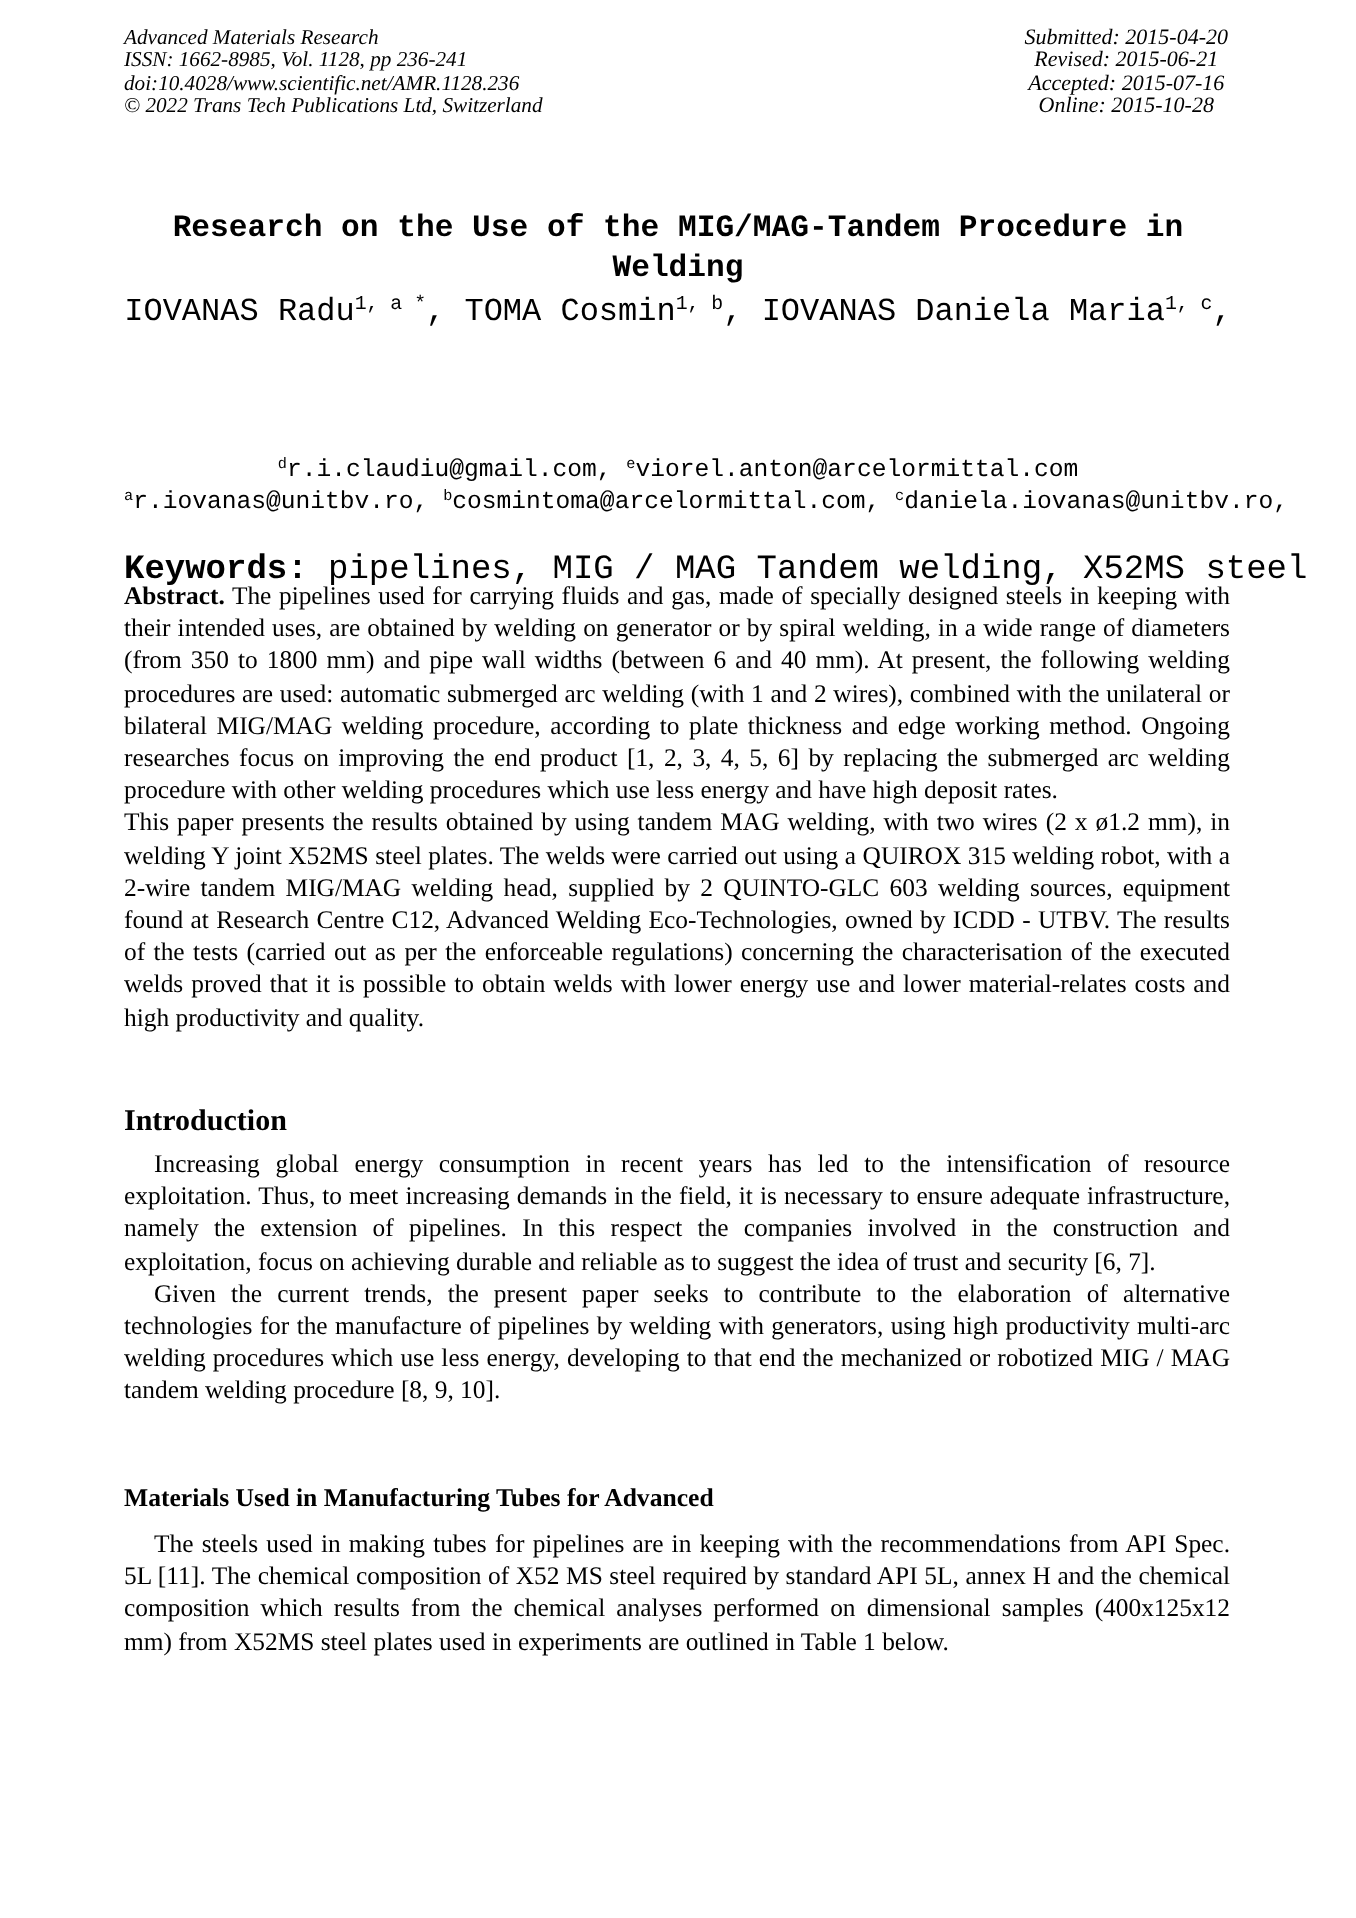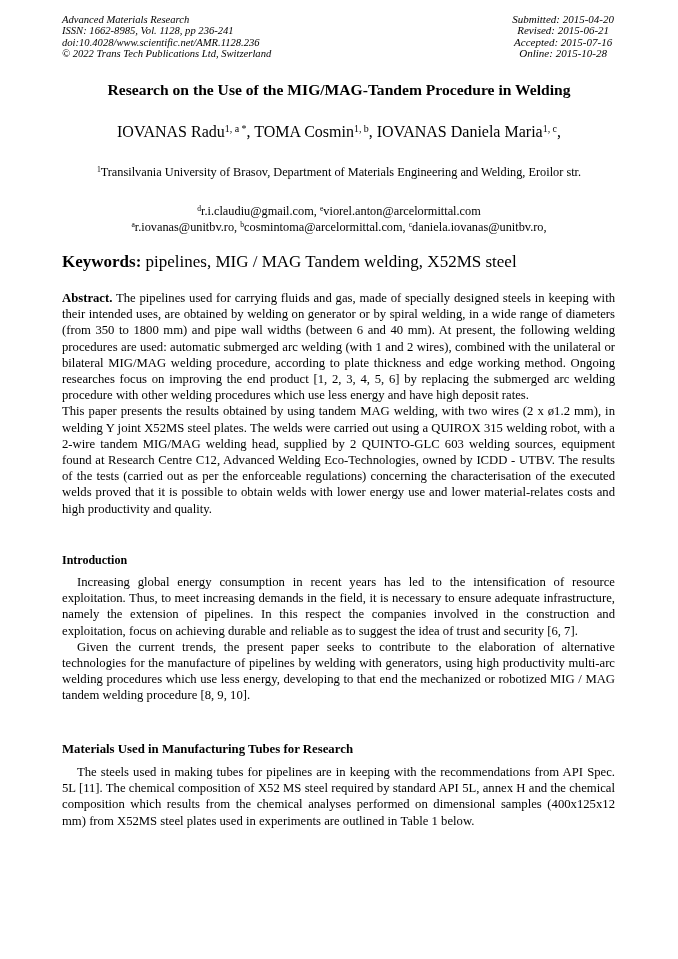--- a/index.html
+++ b/index.html
@@ -1,33 +1,33 @@
 <!DOCTYPE html>
 <html><head>
 <meta charset="utf-8">
 <style>
   html, body { margin: 0; padding: 0; background: #ffffff; }
   body { width: 678px; height: 959px; position: relative; overflow: hidden; color: #000; }
   .serif { font-family: "Liberation Serif", "DejaVu Serif", serif; }
-  .sans { font-family: Liberation Serif, serif; }
+  .sans { font-family: Liberation Mono, monospace; margin-top: 24px; }
   .hdr-left { position: absolute; left: 62px; top: 14px; font-size: 10.6px; line-height: 11.4px; font-style: italic; }
   .hdr-right { position: absolute; right: 64px; top: 14px; font-size: 11px; line-height: 11.4px; font-style: italic; text-align: center; }
   .hdr-left div, .hdr-right div { white-space: nowrap; }
   .title { position: absolute; left: 62px; width: 554px; top: 80px; text-align: center; font-weight: bold; font-size: 15.6px; line-height: 20px; }
   .authors { position: absolute; left: 62px; width: 554px; top: 122px; text-align: center; font-size: 16px; line-height: 20px; }
   sup { font-size: 0.62em; line-height: 0; vertical-align: 0.55em; }
   .affil { position: absolute; left: 62px; width: 554px; top: 165px; text-align: center; font-size: 12.3px; line-height: 15.5px; }
   .emails { position: absolute; left: 62px; width: 554px; top: 204px; text-align: center; font-size: 12.3px; line-height: 15.5px; }
   .keywords { position: absolute; left: 62px; top: 254px; font-size: 17px; line-height: 15px; white-space: nowrap; }
   .kw-label { font-weight: bold; }
   .body-text { position: absolute; left: 62px; width: 553px; font-size: 12.7px; line-height: 16.2px; text-align: justify; }
   .abstract { top: 290px; }
   .abstract p { margin: 0; }
   .abs-label { font-weight: bold; }
-  .h-intro { position: absolute; left: 62px; top: 553px; font-weight: bold; font-size: 12px; }
+  .h-intro { position: absolute; left: 62px; top: 553px; font-weight: bold; font-size: 15px; }
   .intro { top: 574px; }
   .intro p { margin: 0; text-indent: 15px; }
   .h-mat { position: absolute; left: 62px; top: 742px; font-weight: bold; font-size: 12.8px; }
   .mat { top: 764px; }
   .mat p { margin: 0; text-indent: 15px; }
 </style>
 </head>
 <body>
 
 <div class="hdr-left serif">
@@ -48,21 +48,20 @@
   <div>Research on the Use of the MIG/MAG-Tandem Procedure in Welding</div>
 </div>
 
 <div class="authors sans">
   <div>
     <span>IOVANAS Radu</span><sup>1, a *</sup><span>, </span><span>TOMA Cosmin</span><sup>1, b</sup><span>, </span><span>IOVANAS Daniela Maria</span><sup>1, c</sup><span>,</span>
   </div>
 </div>
 
 <div class="affil sans">
-  <div><sup>1</sup><span>Transilvania University of Brasov, Department of Materials Engineering and Welding, Eroilor str.</span></div>
 </div>
 
 <div class="emails sans">
   <div>
     <sup>d</sup><span>r.i.claudiu@gmail.com</span><span style="white-space:pre">, </span><sup>e</sup><span>viorel.anton@arcelormittal.com</span>
   </div>
   <div>
     <sup>a</sup><span>r.iovanas@unitbv.ro</span><span style="white-space:pre">, </span><sup>b</sup><span>cosmintoma@arcelormittal.com</span><span style="white-space:pre">, </span><sup>c</sup><span>daniela.iovanas@unitbv.ro</span><span>,</span>
   </div>
 </div>
@@ -75,16 +74,16 @@
   <p><span class="abs-label">Abstract.</span><span> The pipelines used for carrying fluids and gas, made of specially designed steels in keeping with their intended uses, are obtained by welding on generator or by spiral welding, in a wide range of diameters (from 350 to 1800 mm) and pipe wall widths (between 6 and 40 mm). At present, the following welding procedures are used: automatic submerged arc welding (with 1 and 2 wires), combined with the unilateral or bilateral MIG/MAG welding procedure, according to plate thickness and edge working method. Ongoing researches focus on improving the end product [1, 2, 3, 4, 5, 6] by replacing the submerged arc welding procedure with other welding procedures which use less energy and have high deposit rates.</span></p>
   <p>This paper presents the results obtained by using tandem MAG welding, with two wires (2 x ø1.2 mm), in welding Y joint X52MS steel plates. The welds were carried out using a QUIROX 315 welding robot, with a 2-wire tandem MIG/MAG welding head, supplied by 2 QUINTO-GLC 603 welding sources, equipment found at Research Centre C12, Advanced Welding Eco-Technologies, owned by ICDD - UTBV. The results of the tests (carried out as per the enforceable regulations) concerning the characterisation of the executed welds proved that it is possible to obtain welds with lower energy use and lower material-relates costs and high productivity and quality.</p>
 </div>
 
 <div class="h-intro serif">Introduction</div>
 <div class="body-text intro serif">
   <p>Increasing global energy consumption in recent years has led to the intensification of resource exploitation. Thus, to meet increasing demands in the field, it is necessary to ensure adequate infrastructure, namely the extension of pipelines. In this respect the companies involved in the construction and exploitation, focus on achieving durable and reliable as to suggest the idea of trust and security [6, 7].</p>
   <p>Given the current trends, the present paper seeks to contribute to the elaboration of alternative technologies for the manufacture of pipelines by welding with generators, using high productivity multi-arc welding procedures which use less energy, developing to that end the mechanized or robotized MIG / MAG tandem welding procedure [8, 9, 10].</p>
 </div>
 
-<div class="h-mat serif">Materials Used in Manufacturing Tubes for Research</div>
+<div class="h-mat serif">Materials Used in Manufacturing Tubes for Advanced</div>
 <div class="body-text mat serif">
   <p>The steels used in making tubes for pipelines are in keeping with the recommendations from API Spec. 5L [11]. The chemical composition of X52 MS steel required by standard API 5L, annex H and the chemical composition which results from the chemical analyses performed on dimensional samples (400x125x12 mm) from X52MS steel plates used in experiments are outlined in Table 1 below.</p>
 </div>
 
 </body></html>

